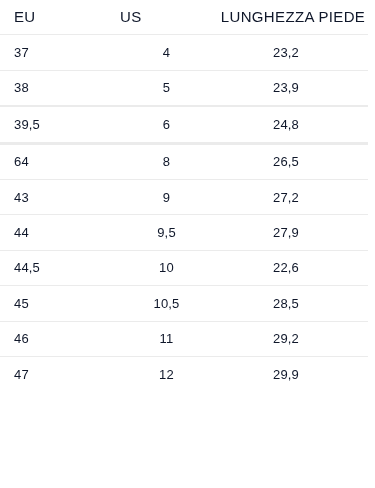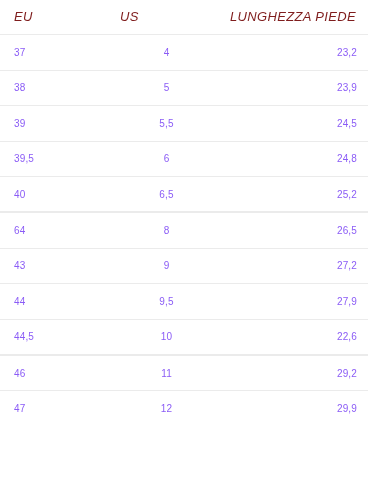--- a/index.html
+++ b/index.html
@@ -27,38 +27,37 @@
 
   .size-table tr {
     height: 34.4px;
   }
 
   .size-table th,
   .size-table td {
     padding: 0;
     margin: 0;
     font-weight: 400;
-    font-size: 10px;
-    color: #8b5cf6;
+    font-size: 13px;
+    color: #0f172a;
     letter-spacing: 0.15px;
     vertical-align: middle;
     border: 0;
     background: transparent;
   }
 
   
   .head-row {
     height: 30px;
   }
   .head-row th {
-    font-size: 13px;
-    color: #7f1d1d;
+    font-size: 15px;
+    color: #0f172a;
     letter-spacing: 0.35px;
     padding-bottom: 2px;
-    font-style: italic;
   }
   th.h-eu {
     text-align: left;
     padding-left: 14px;
   }
   th.h-us {
     text-align: left;
     padding-right: 2px;
   }
   th.h-len {
@@ -84,21 +83,21 @@
   
   td.c-eu {
     text-align: left;
     padding-left: 14px;
   }
   td.c-us {
     text-align: center;
     padding-right: 2px;
   }
   td.c-len {
-    text-align: right;
+    text-align: center;
     padding-right: 18px;
   }
 </style>
 </head>
 <body>
 
 <table class="size-table">
   <colgroup>
     <col class="col-eu">
     <col class="col-us">
@@ -130,45 +129,35 @@
       <tr>
         <td class="c-eu">38</td>
         <td class="c-us">5</td>
         <td class="c-len">23,9</td>
       </tr>
       <tr style="height: 1px;">
         <td class="rule-cell" colspan="3">
           <div class="rule"></div>
         </td>
       </tr>
-      <tr>
-        <td class="c-eu">39</td>
-        <td class="c-us">5,5</td>
-        <td class="c-len">24,5</td>
-      </tr>
       <tr style="height: 1px;">
         <td class="rule-cell" colspan="3">
           <div class="rule"></div>
         </td>
       </tr>
       <tr>
         <td class="c-eu">39,5</td>
         <td class="c-us">6</td>
         <td class="c-len">24,8</td>
       </tr>
       <tr style="height: 1px;">
         <td class="rule-cell" colspan="3">
           <div class="rule"></div>
         </td>
       </tr>
-      <tr>
-        <td class="c-eu">40</td>
-        <td class="c-us">6,5</td>
-        <td class="c-len">25,2</td>
-      </tr>
       <tr style="height: 1px;">
         <td class="rule-cell" colspan="3">
           <div class="rule"></div>
         </td>
       </tr>
       <tr style="height: 1px;">
         <td class="rule-cell" colspan="3">
           <div class="rule"></div>
         </td>
       </tr>
@@ -205,20 +194,25 @@
       <tr>
         <td class="c-eu">44,5</td>
         <td class="c-us">10</td>
         <td class="c-len">22,6</td>
       </tr>
       <tr style="height: 1px;">
         <td class="rule-cell" colspan="3">
           <div class="rule"></div>
         </td>
       </tr>
+      <tr>
+        <td class="c-eu">45</td>
+        <td class="c-us">10,5</td>
+        <td class="c-len">28,5</td>
+      </tr>
       <tr style="height: 1px;">
         <td class="rule-cell" colspan="3">
           <div class="rule"></div>
         </td>
       </tr>
       <tr>
         <td class="c-eu">46</td>
         <td class="c-us">11</td>
         <td class="c-len">29,2</td>
       </tr>

